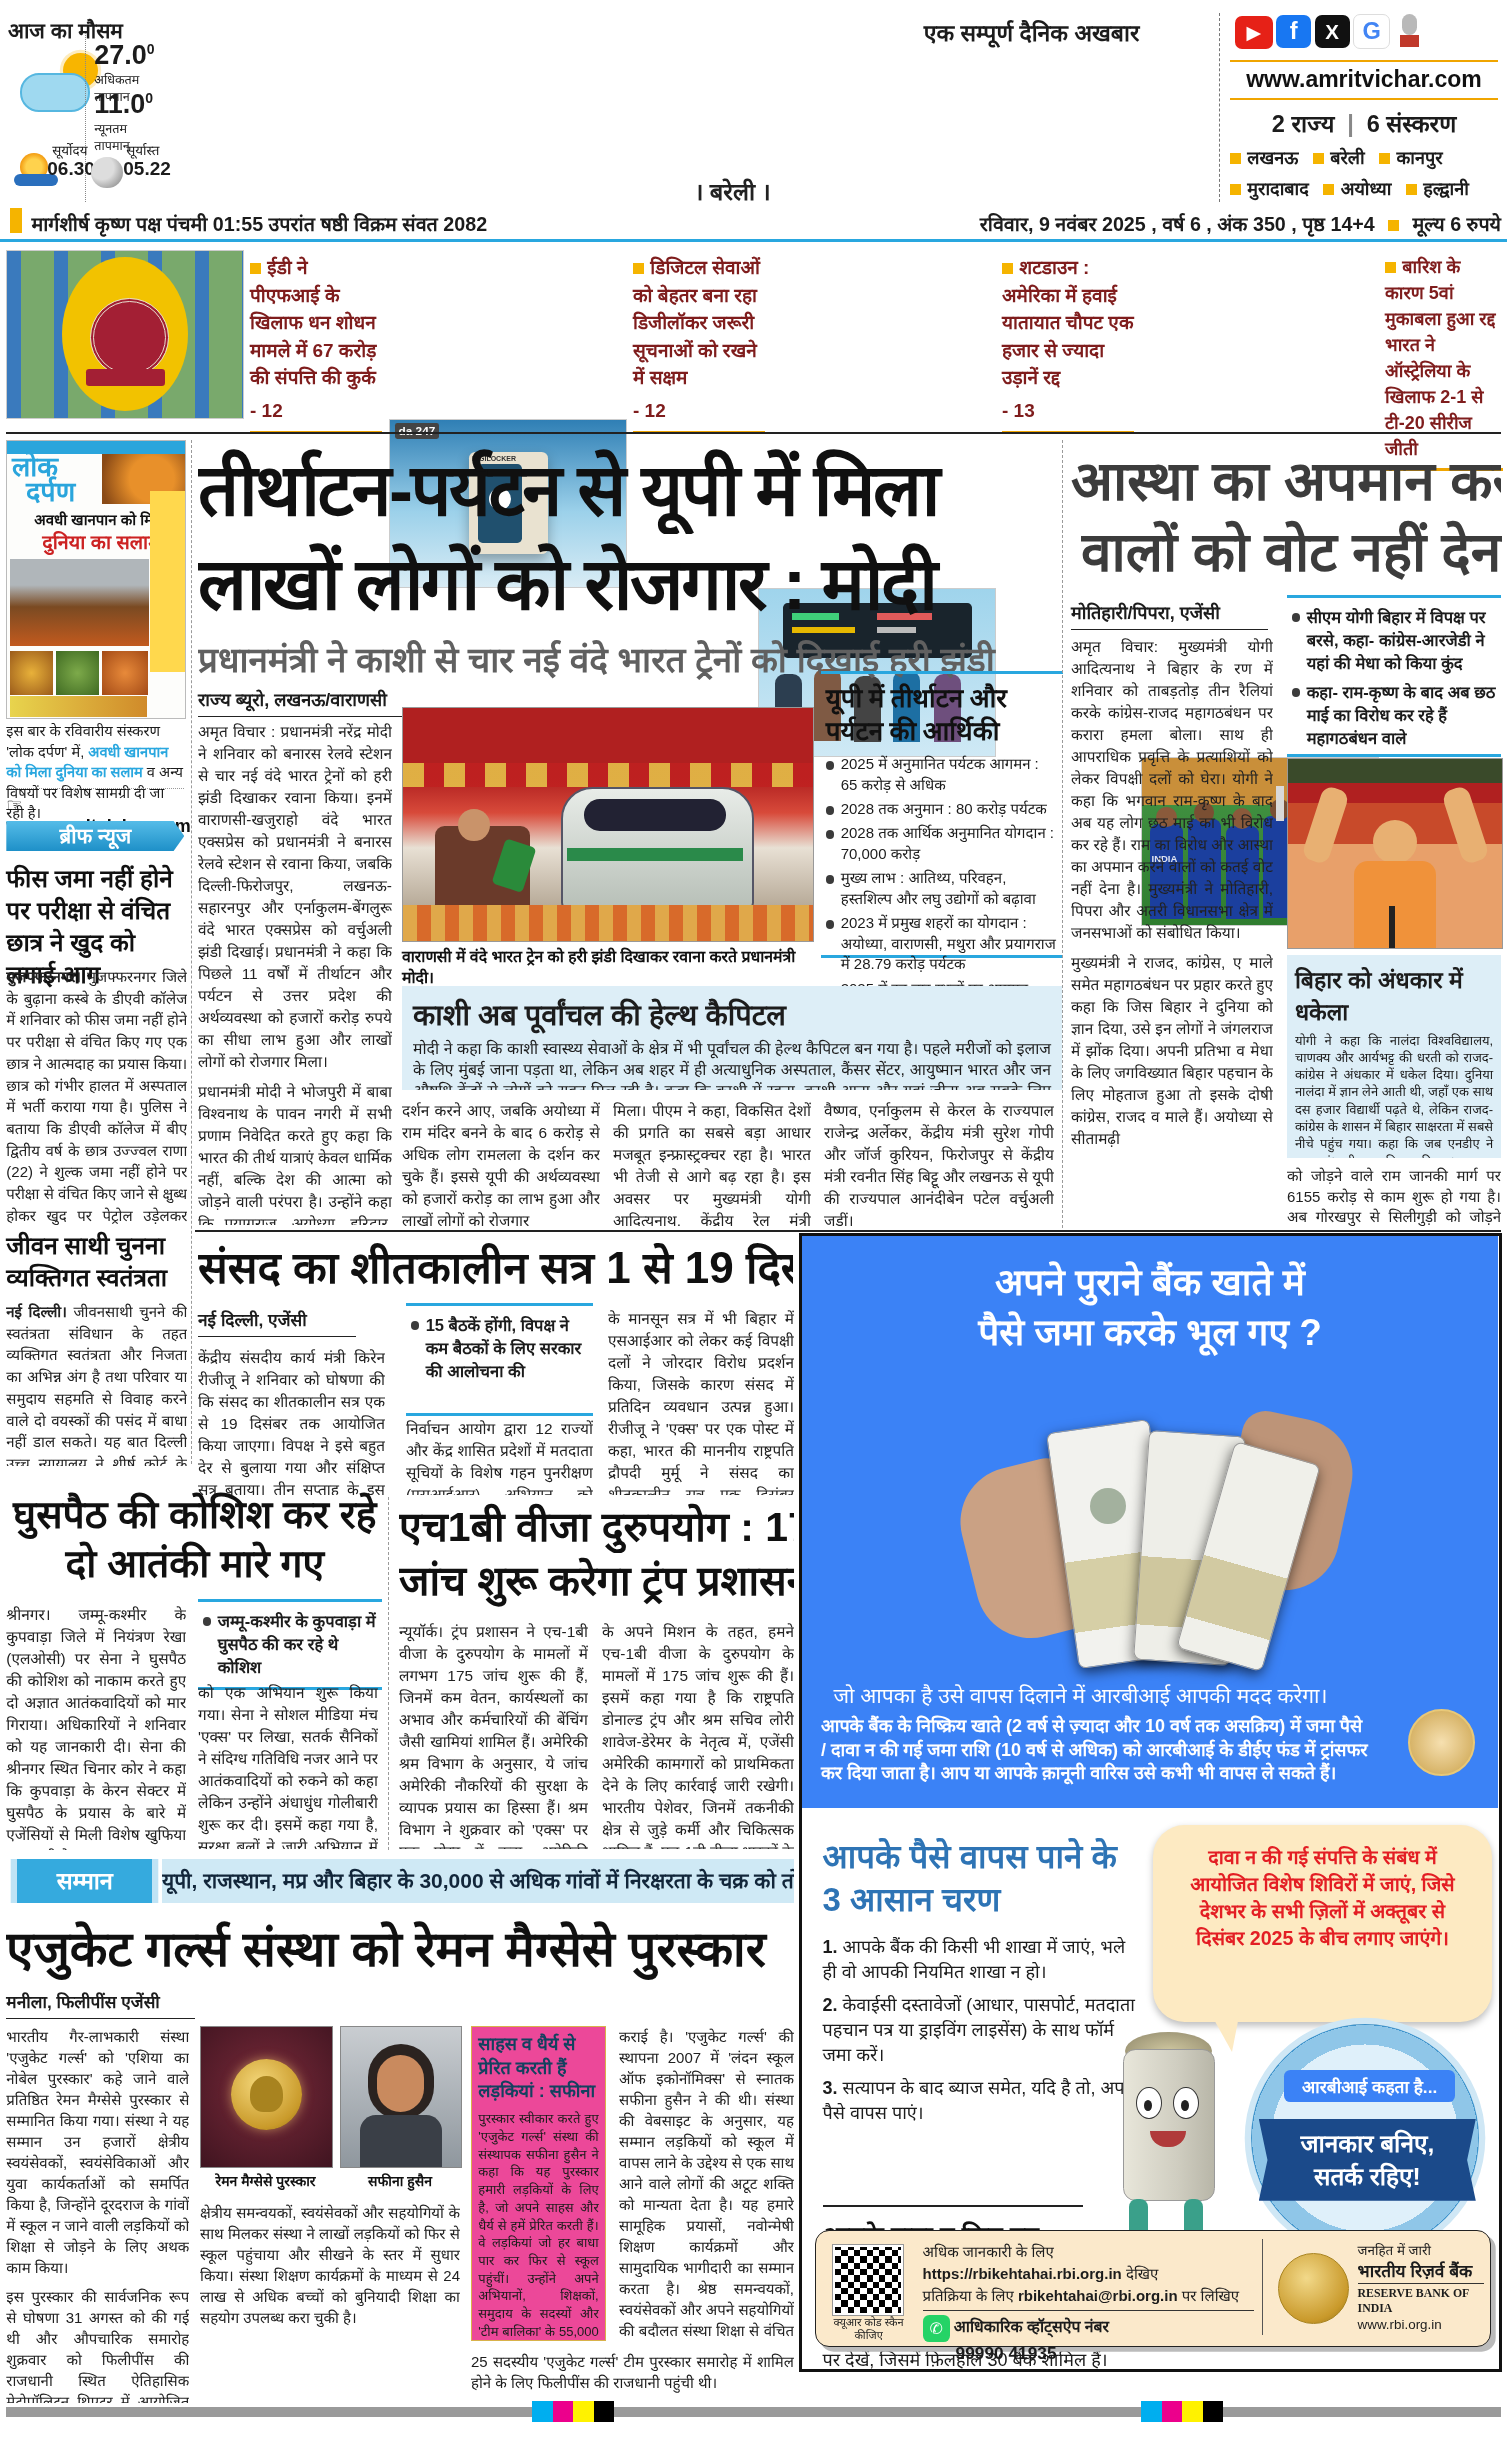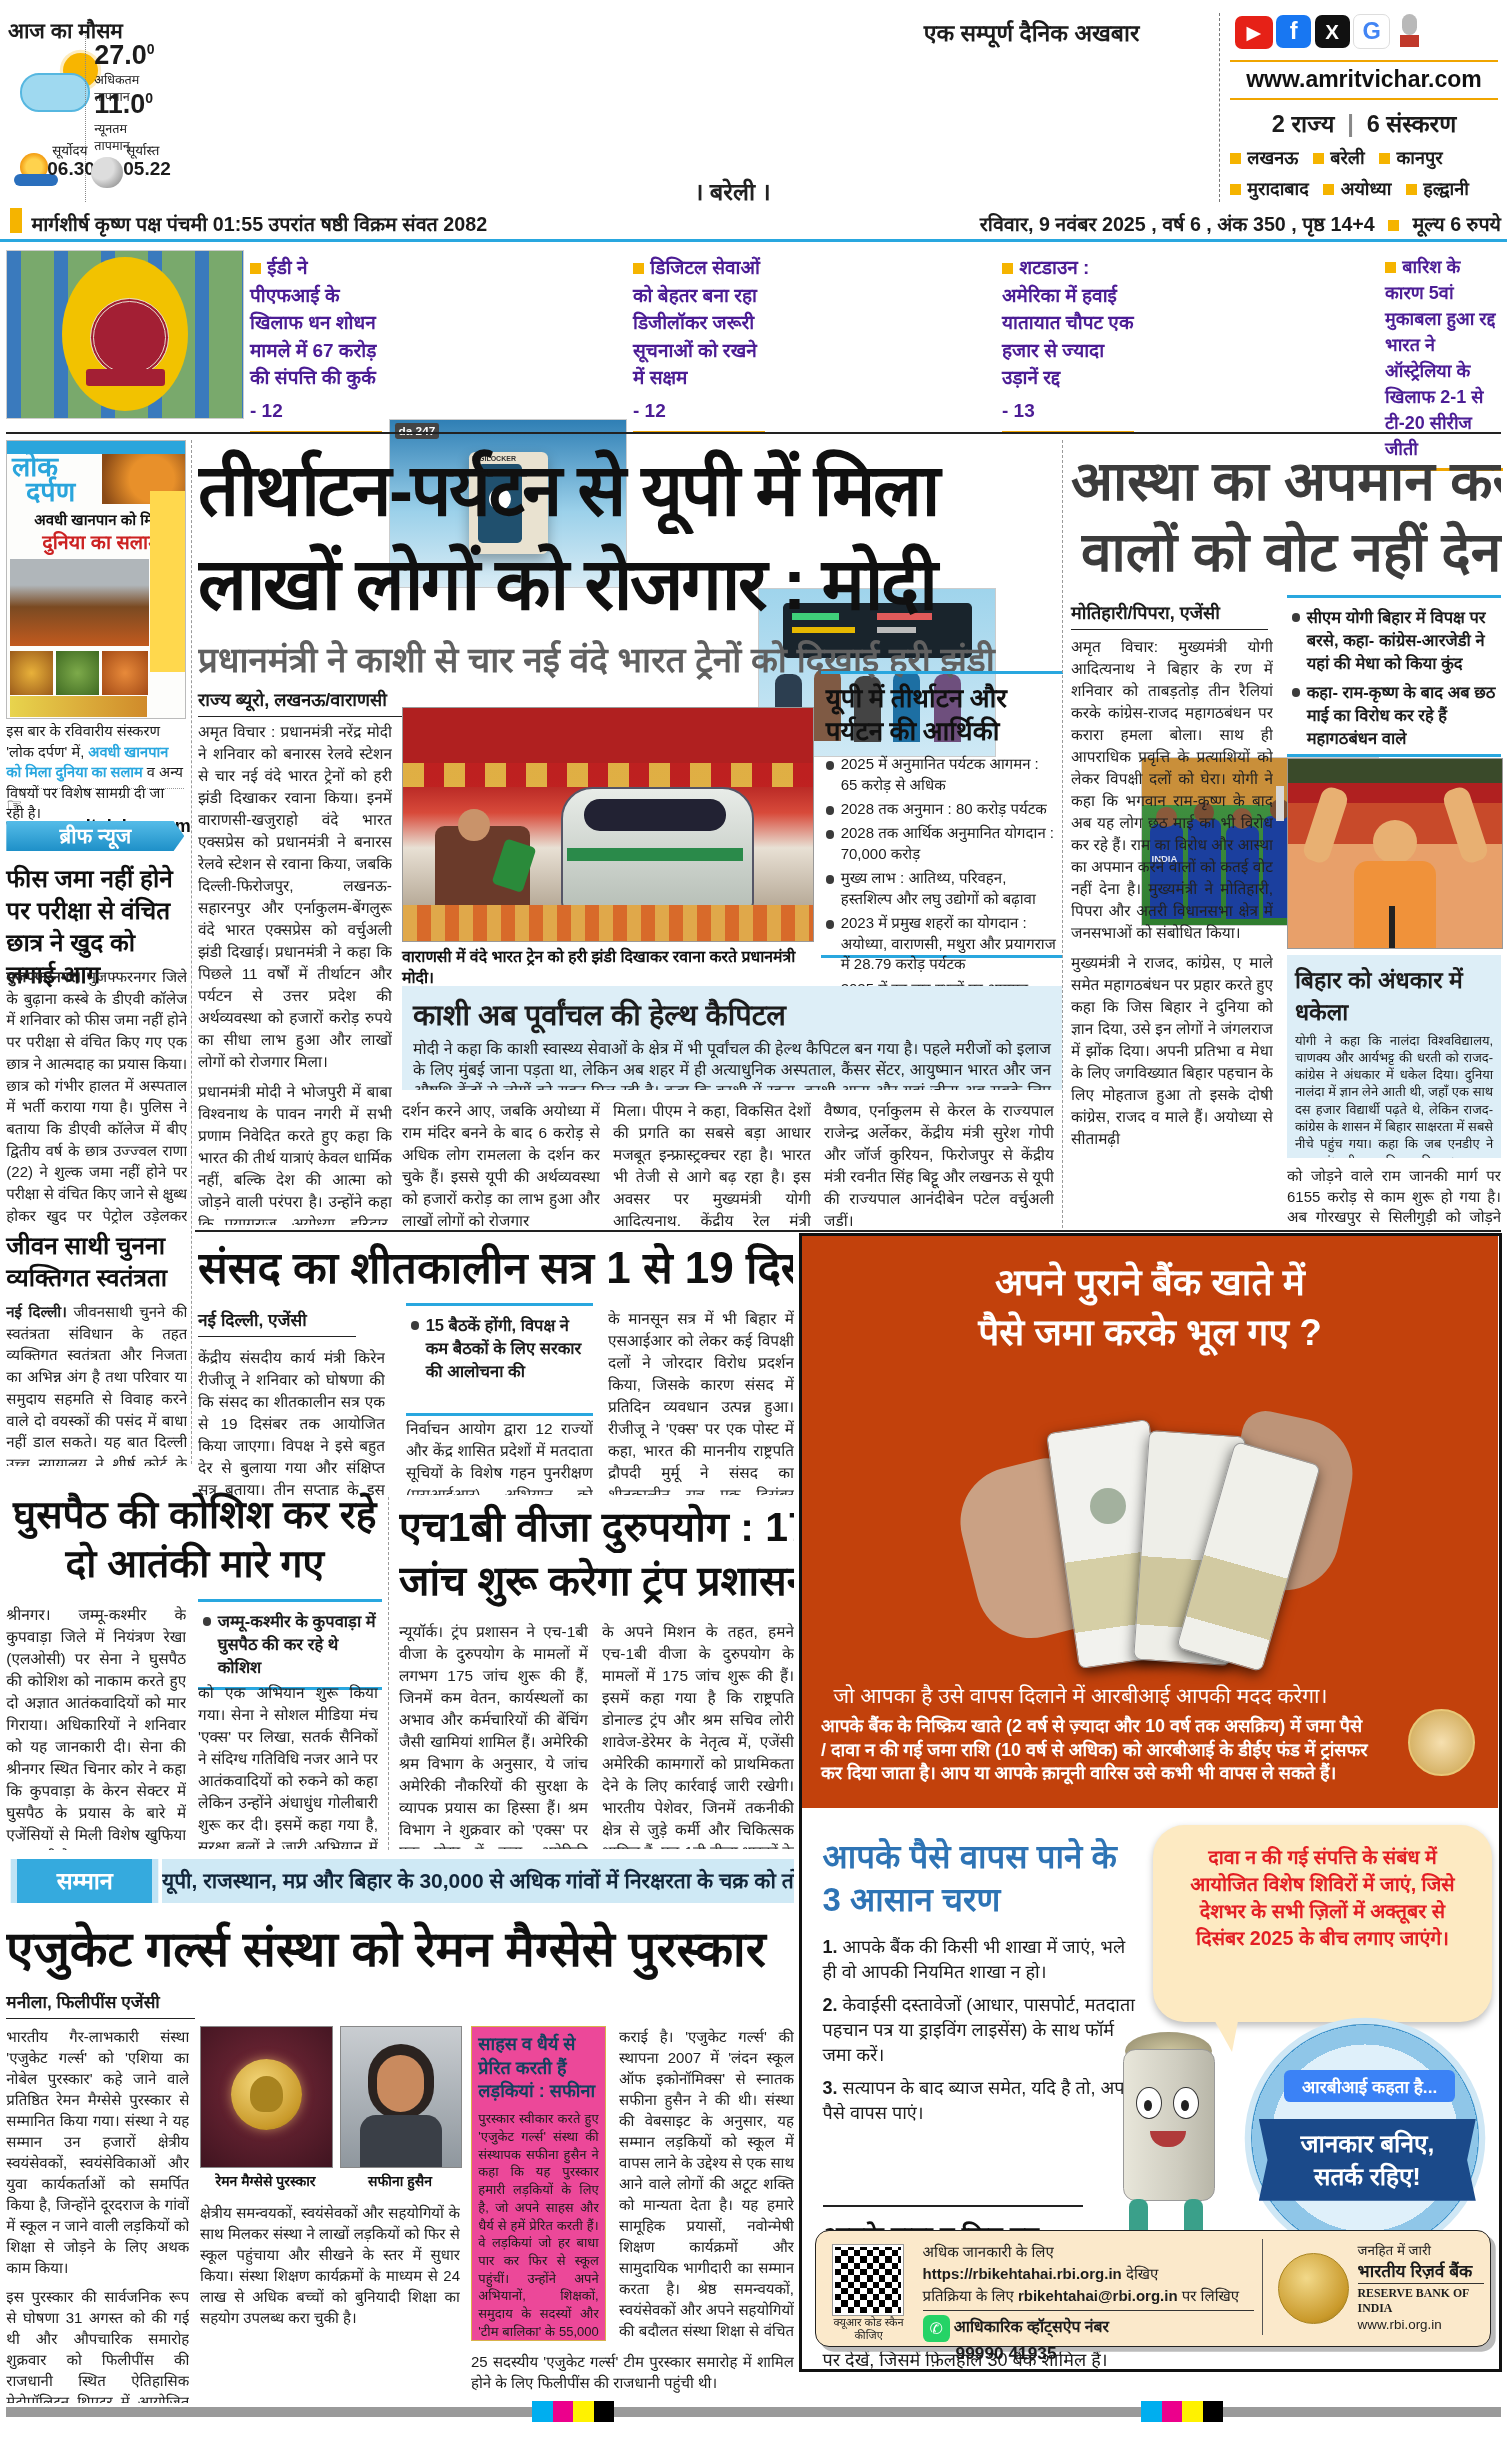--- a/index.html
+++ b/index.html
@@ -8,21 +8,21 @@
   .abs{position:absolute;}
   .bold{font-weight:bold;}
   .ovh{overflow:hidden;}
   .nowrap{white-space:nowrap;}
   .body-txt{font-size:15.4px;line-height:22px;text-align:justify;color:#222;}
   .body-sm{font-size:14px;line-height:19.7px;text-align:justify;color:#222;}
   .dashed-v{border-left:1.6px dashed #9a9a9a;width:0;}
   .blue{color:#29a7df;}
   .goldline{background:#f0a500;height:2.4px;}
   .cell-img{border:0.8px solid #ccc;overflow:hidden;position:relative;}
-  .brief-txt{font-size:19px;line-height:27.6px;font-weight:bold;color:#4c1d95;}
+  .brief-txt{font-size:19px;line-height:27.6px;font-weight:bold;color:#7f1d1d;}
   .bullet-sq{display:inline-block;width:11px;height:11px;background:#f5b400;margin-right:6.3px;}
   .headline{font-weight:bold;color:#101010;}
   .bullet-box{border-top:3.2px solid #29a7df;border-bottom:3.2px solid #29a7df;padding:7.9px 4.7px;}
   .dot{display:inline-block;width:8.7px;height:8.7px;border-radius:50%;background:#3b3b3b;margin-right:6.3px;flex:none;margin-top:7px;}
   .lightbox{background:#ddeef7;}
   .cap{font-size:15.8px;line-height:20.5px;font-weight:bold;color:#111;}
   .col-head{font-size:23.6px;line-height:31px;font-weight:bold;color:#111;}
   .u2{border-bottom:1.6px solid #222;}
   .rbi-white{color:#fff;}
   .qr{background:
@@ -375,21 +375,21 @@
   <div class="abs ovh" style="left:471px;top:2026px;width:135px;height:315px;border:1.6px solid #d8b24a;padding:6.3px;box-sizing:border-box;background:#ec4899;">
     <div class="bold" style="font-size:18px;line-height:23.6px;color:#13415f;margin-bottom:6.3px;">साहस व धैर्य से प्रेरित करती हैं लड़कियां : सफीना</div>
     <div style="font-size:13px;line-height:17.7px;text-align:justify;">पुरस्कार स्वीकार करते हुए 'एजुकेट गर्ल्स' संस्था की संस्थापक सफीना हुसैन ने कहा कि यह पुरस्कार हमारी लड़कियों के लिए है, जो अपने साहस और धैर्य से हमें प्रेरित करती हैं। वे लड़कियां जो हर बाधा पार कर फिर से स्कूल पहुंचीं। उन्होंने अपने अभियानों, शिक्षकों, समुदाय के सदस्यों और 'टीम बालिका' के 55,000 स्वयंसेवकों का आभार जताया। कहा कि यह सम्मान लड़कियों के उज्ज्वल भविष्य के निर्माण के हमारे साझा संकल्प को समर्पित है।</div>
   </div>
 
   <div class="abs body-txt ovh" style="left:619px;top:2026px;width:175px;height:315px;font-size:15px;line-height:21px;">कराई है। 'एजुकेट गर्ल्स' की स्थापना 2007 में 'लंदन स्कूल ऑफ इकोनॉमिक्स' से स्नातक सफीना हुसैन ने की थी। संस्था की वेबसाइट के अनुसार, यह सम्मान लड़कियों को स्कूल में वापस लाने के उद्देश्य से एक साथ आने वाले लोगों की अटूट शक्ति को मान्यता देता है। यह हमारे सामूहिक प्रयासों, नवोन्मेषी शिक्षण कार्यक्रमों और सामुदायिक भागीदारी का सम्मान करता है। श्रेष्ठ समन्वयकों, स्वयंसेवकों और अपने सहयोगियों की बदौलत संस्था शिक्षा से वंचित बेटियों के सपनों को नई उड़ान दे रही है।</div>
   <div class="abs ovh" style="left:471px;top:2352px;width:323px;height:50px;font-size:15px;line-height:20.5px;text-align:justify;">25 सदस्यीय 'एजुकेट गर्ल्स' टीम पुरस्कार समारोह में शामिल होने के लिए फिलीपींस की राजधानी पहुंची थी।</div>
 
   <div class="abs" style="left:799px;top:1233px;width:703px;height:1139px;border:3.2px solid #111;box-sizing:border-box;background:#fff;">
 
-    <div class="abs ovh" style="left:0;top:0;width:696px;height:572px;background:#c2410c;">
+    <div class="abs ovh" style="left:0;top:0;width:696px;height:572px;background:#3b82f6;">
       <div class="bold rbi-white" style="margin-top:22px;text-align:center;font-size:37px;line-height:50px;">
         <div>अपने पुराने बैंक खाते में</div>
         <div>पैसे जमा करके भूल गए ?</div>
       </div>
 
       <div class="abs" style="left:142px;top:134px;width:425px;height:299px;">
         <div class="abs" style="left:23.6px;top:95px;width:118px;height:173px;border-radius:55px 23.6px 23.6px 55px;background:#caa184;transform:rotate(-14deg);"></div>
         <div class="abs" style="left:284px;top:47px;width:118px;height:173px;border-radius:23.6px 55px 55px 23.6px;background:#bd9478;transform:rotate(12deg);"></div>
         <div class="abs" style="left:118px;top:55px;width:102px;height:236px;background:linear-gradient(180deg,#f2f2ee 0 55%,#d6cfa6 55% 85%,#f2f2ee 85%);border:0.8px solid #999;border-radius:7.9px;transform:rotate(-8deg);box-shadow:0 4.7px 12.6px rgba(0,0,0,.6);"></div>
         <div class="abs" style="left:197px;top:63px;width:95px;height:228px;background:linear-gradient(180deg,#eeeee8 0 55%,#cfc79e 55% 85%,#eeeee8 85%);border:0.8px solid #999;border-radius:7.9px;transform:rotate(4deg);box-shadow:0 4.7px 12.6px rgba(0,0,0,.6);"></div>

